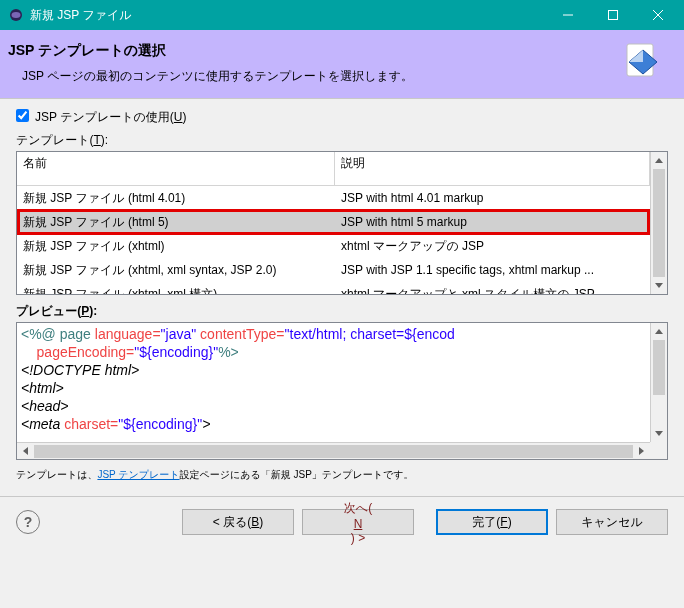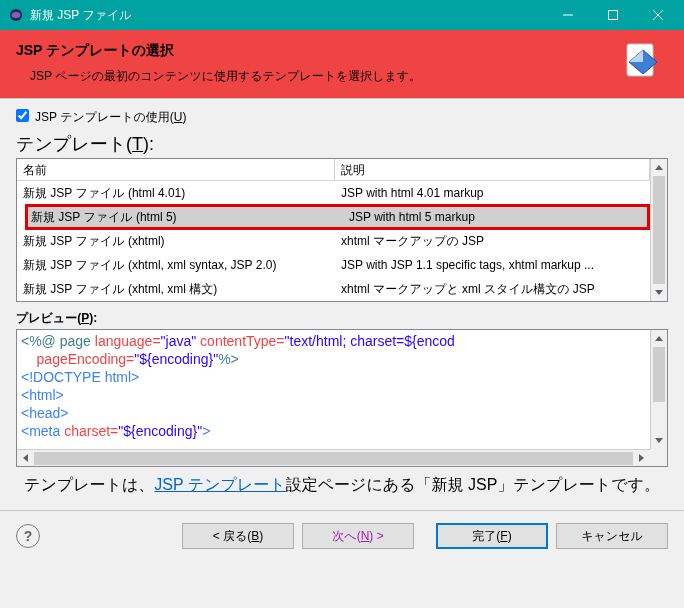--- a/index.html
+++ b/index.html
@@ -2,66 +2,66 @@
 <html><head>
 <meta charset="utf-8">
 <style>
 * { box-sizing: border-box; margin: 0; padding: 0; font-family: "Meiryo UI", "Yu Gothic UI", sans-serif; }
 body { background: #f0f0f0; width: 684px; height: 608px; overflow: hidden; }
 .titlebar { height: 30px; background: #00a2a2; display: flex; align-items: center; padding: 0 4px 0 8px; color: #fff; }
 .titlebar .icon { width: 16px; height: 16px; margin-right: 6px; display: flex; align-items: center; justify-content: center; }
 .titlebar .title { flex: 1; font-size: 12px; }
 .tbtn { width: 45px; height: 30px; display: flex; align-items: center; justify-content: center; cursor: default; }
 .tbtn svg { stroke: #fff; }
-.hdr { background: #ef4444; border-bottom: 1px solid #c8c8c8; padding: 12px 16px 12px 16px; display: flex; }
+.hdr { background: #c4b5fd; border-bottom: 1px solid #c8c8c8; padding: 12px 16px 12px 8px; display: flex; }
 .hdr-text { flex: 1; }
 .hdr h1 { font-size: 14px; font-weight: bold; margin-bottom: 8px; }
 .hdr p { font-size: 12px; margin-left: 14px; }
 .hdr-icon { width: 50px; display: flex; align-items: flex-start; justify-content: center; }
 .body { padding: 10px 16px 4px 16px; }
 .chkrow { display: flex; align-items: flex-start; font-size: 12px; margin-bottom: 6px; }
 .chkrow input { margin-right: 6px; }
-.lbl { font-size: 18px; margin-bottom: 2px; }
+.lbl { font-size: 12px; margin-bottom: 2px; }
 .tbl-wrap { border: 1px solid #828790; height: 144px; background: #fff; display: flex; }
 .tbl-cols { flex: 1; overflow: hidden; }
-.th-row { display: flex; border-bottom: 1px solid #d4d4d4; background: #fff; height: 22px; }
+.th-row { display: flex; border-bottom: 1px solid #d4d4d4; background: #fff; height: 34px; }
 .th { font-size: 12px; padding: 3px 6px; border-right: 1px solid #d4d4d4; text-align: left; font-weight: normal; }
 .th.name { width: 318px; }
 .th.desc { flex: 1; }
 .tr { display: flex; height: 24px; align-items: center; font-size: 12px; }
 .tr .td { padding: 0 6px; white-space: nowrap; overflow: hidden; }
 .tr .td.name { width: 318px; }
 .tr .td.desc { flex: 1; }
 .tr.sel { background: #d0d0d0; }
-.hl { position: relative; margin-left: 8px; }
+.hl { position: relative; }
 .hl::after { content: ""; position: absolute; inset: -1px 0; border: 3px solid #e20000; pointer-events: none; }
 .vscroll { width: 17px; background: #f0f0f0; border-left: 1px solid #cdcdcd; position: relative; }
 .vscroll .sbtn { height: 17px; display: flex; align-items: center; justify-content: center; }
 .vscroll .thumb { position: absolute; left: 2px; right: 2px; top: 17px; bottom: 17px; background: #cdcdcd; }
 .preview-lbl { font-size: 12px; margin-top: 8px; margin-bottom: 2px; font-weight: bold; }
 .preview { border: 1px solid #828790; background: #fff; height: 138px; position: relative; font-family: "MS Gothic","Consolas",monospace; font-size: 14px; overflow: hidden; }
 .preview-content { padding: 2px 4px; white-space: pre; line-height: 18px; }
 .t-dir { color: #3f7f7f; }
 .t-attr { color: #ef4444; }
 .t-str { color: #2a00ff; }
-.t-tag { color: #3b82f6; }
+.t-tag { color: #000000; font-style: italic; }
 .preview .vsc { position: absolute; right: 0; top: 0; bottom: 17px; width: 17px; background: #f0f0f0; border-left: 1px solid #cdcdcd; }
 .preview .vsc .sbtn { height: 17px; display: flex; align-items: center; justify-content: center; }
 .preview .vsc .th2 { position: absolute; left: 2px; right: 2px; top: 17px; height: 55px; background: #cdcdcd; }
 .preview .hsc { position: absolute; left: 0; right: 17px; bottom: 0; height: 17px; background: #f0f0f0; border-top: 1px solid #cdcdcd; display: flex; align-items: center; }
 .preview .hsc .sbtn { width: 17px; height: 17px; display: flex; align-items: center; justify-content: center; }
 .preview .hsc .th3 { flex: 1; height: 13px; margin: 0 0; background: #cdcdcd; }
 .preview .corner { position: absolute; right: 0; bottom: 0; width: 17px; height: 17px; background: #f0f0f0; }
-.linkline { font-size: 16px; text-align: center; margin-top: 8px; }
+.linkline { font-size: 10px; text-align: left; margin-top: 8px; }
 .linkline a { color: #0066cc; }
 .sep { height: 1px; background: #c8c8c8; margin: 10px 0 0 0; }
 .btnbar { display: flex; align-items: center; padding: 12px 16px; gap: 8px; }
 .help { width: 24px; height: 24px; border: 1.5px solid #7a7a7a; border-radius: 50%; display: flex; align-items: center; justify-content: center; color: #606060; font-size: 14px; font-weight: bold; margin-right: auto; cursor: default; }
 .btn { width: 112px; height: 26px; font-size: 12px; background: #e1e1e1; border: 1px solid #adadad; cursor: default; display: flex; align-items: center; justify-content: center; }
-.btn.disabled { color: #a21caf; }
+.btn.disabled { color: #7f1d1d; flex-direction: column; }
 .btn.primary { border: 2px solid #0078d7; }
 .u { text-decoration: underline; }
 </style>
 </head>
 <body>
 
 <div class="titlebar">
   <span class="icon">
     <svg width="14" height="14" viewBox="0 0 14 14">
         <circle cx="7" cy="7" r="6" fill="#2c2255"></circle>

